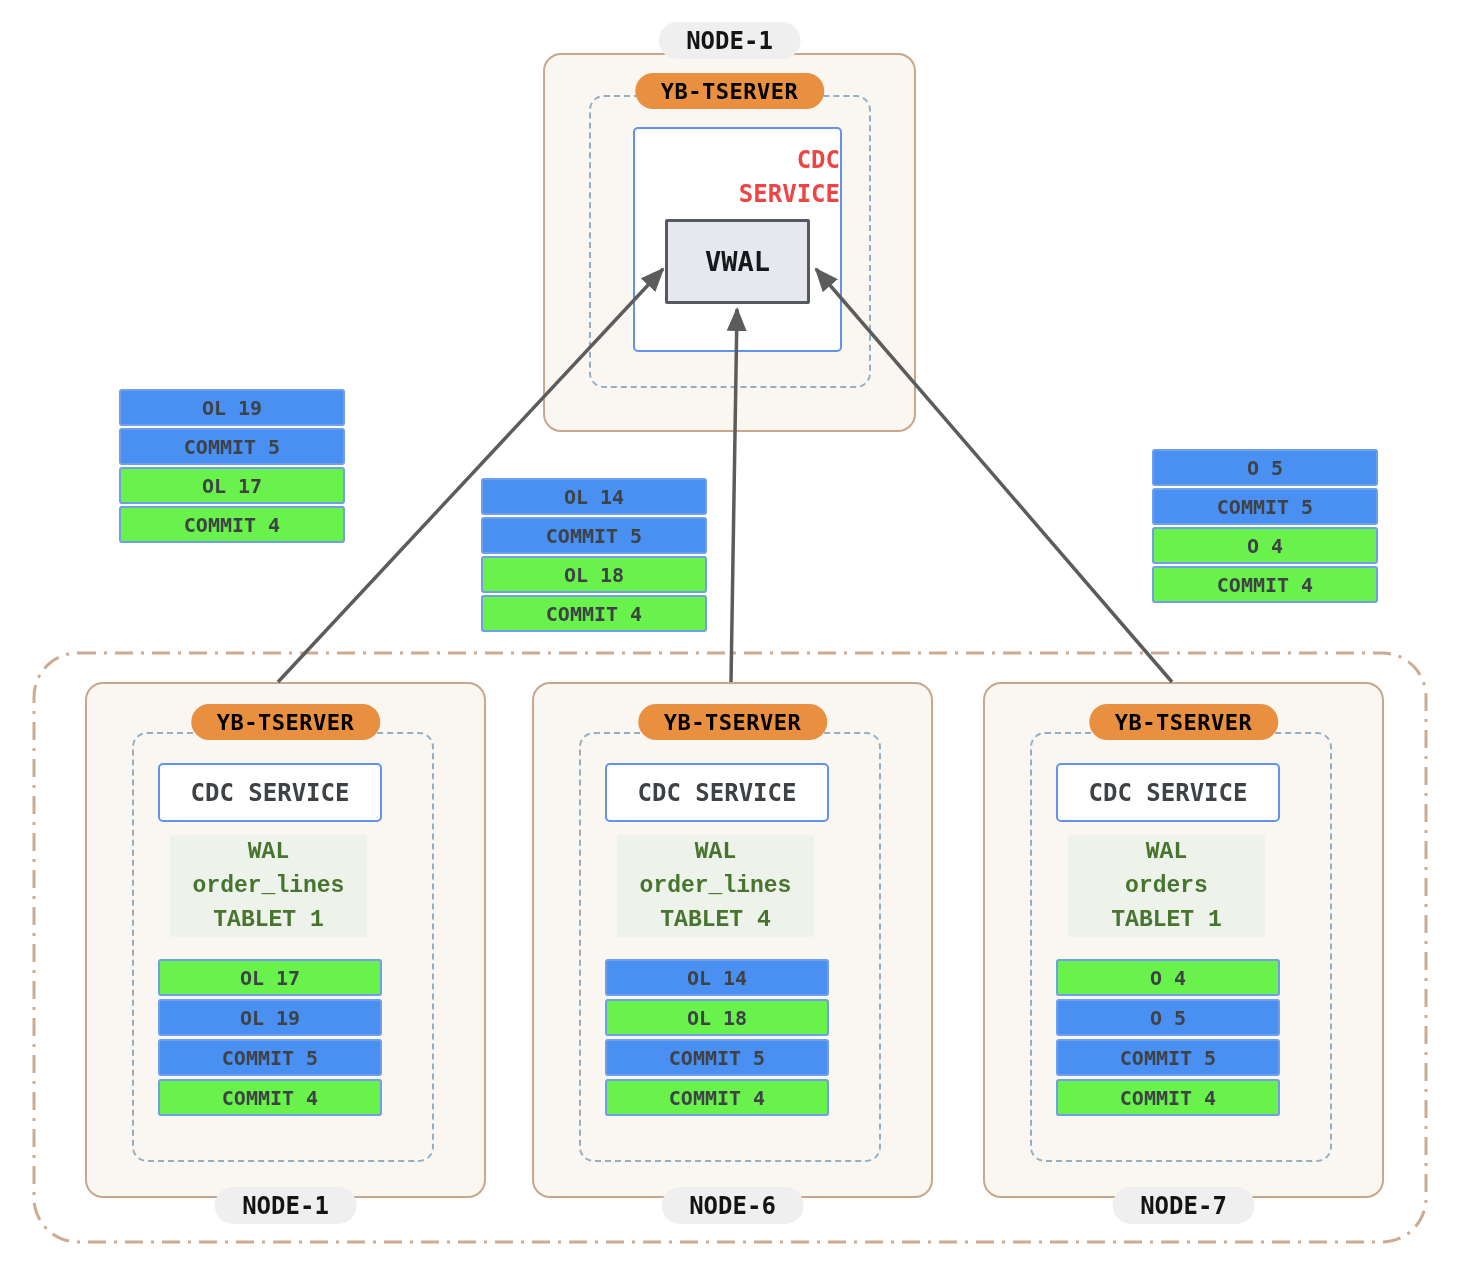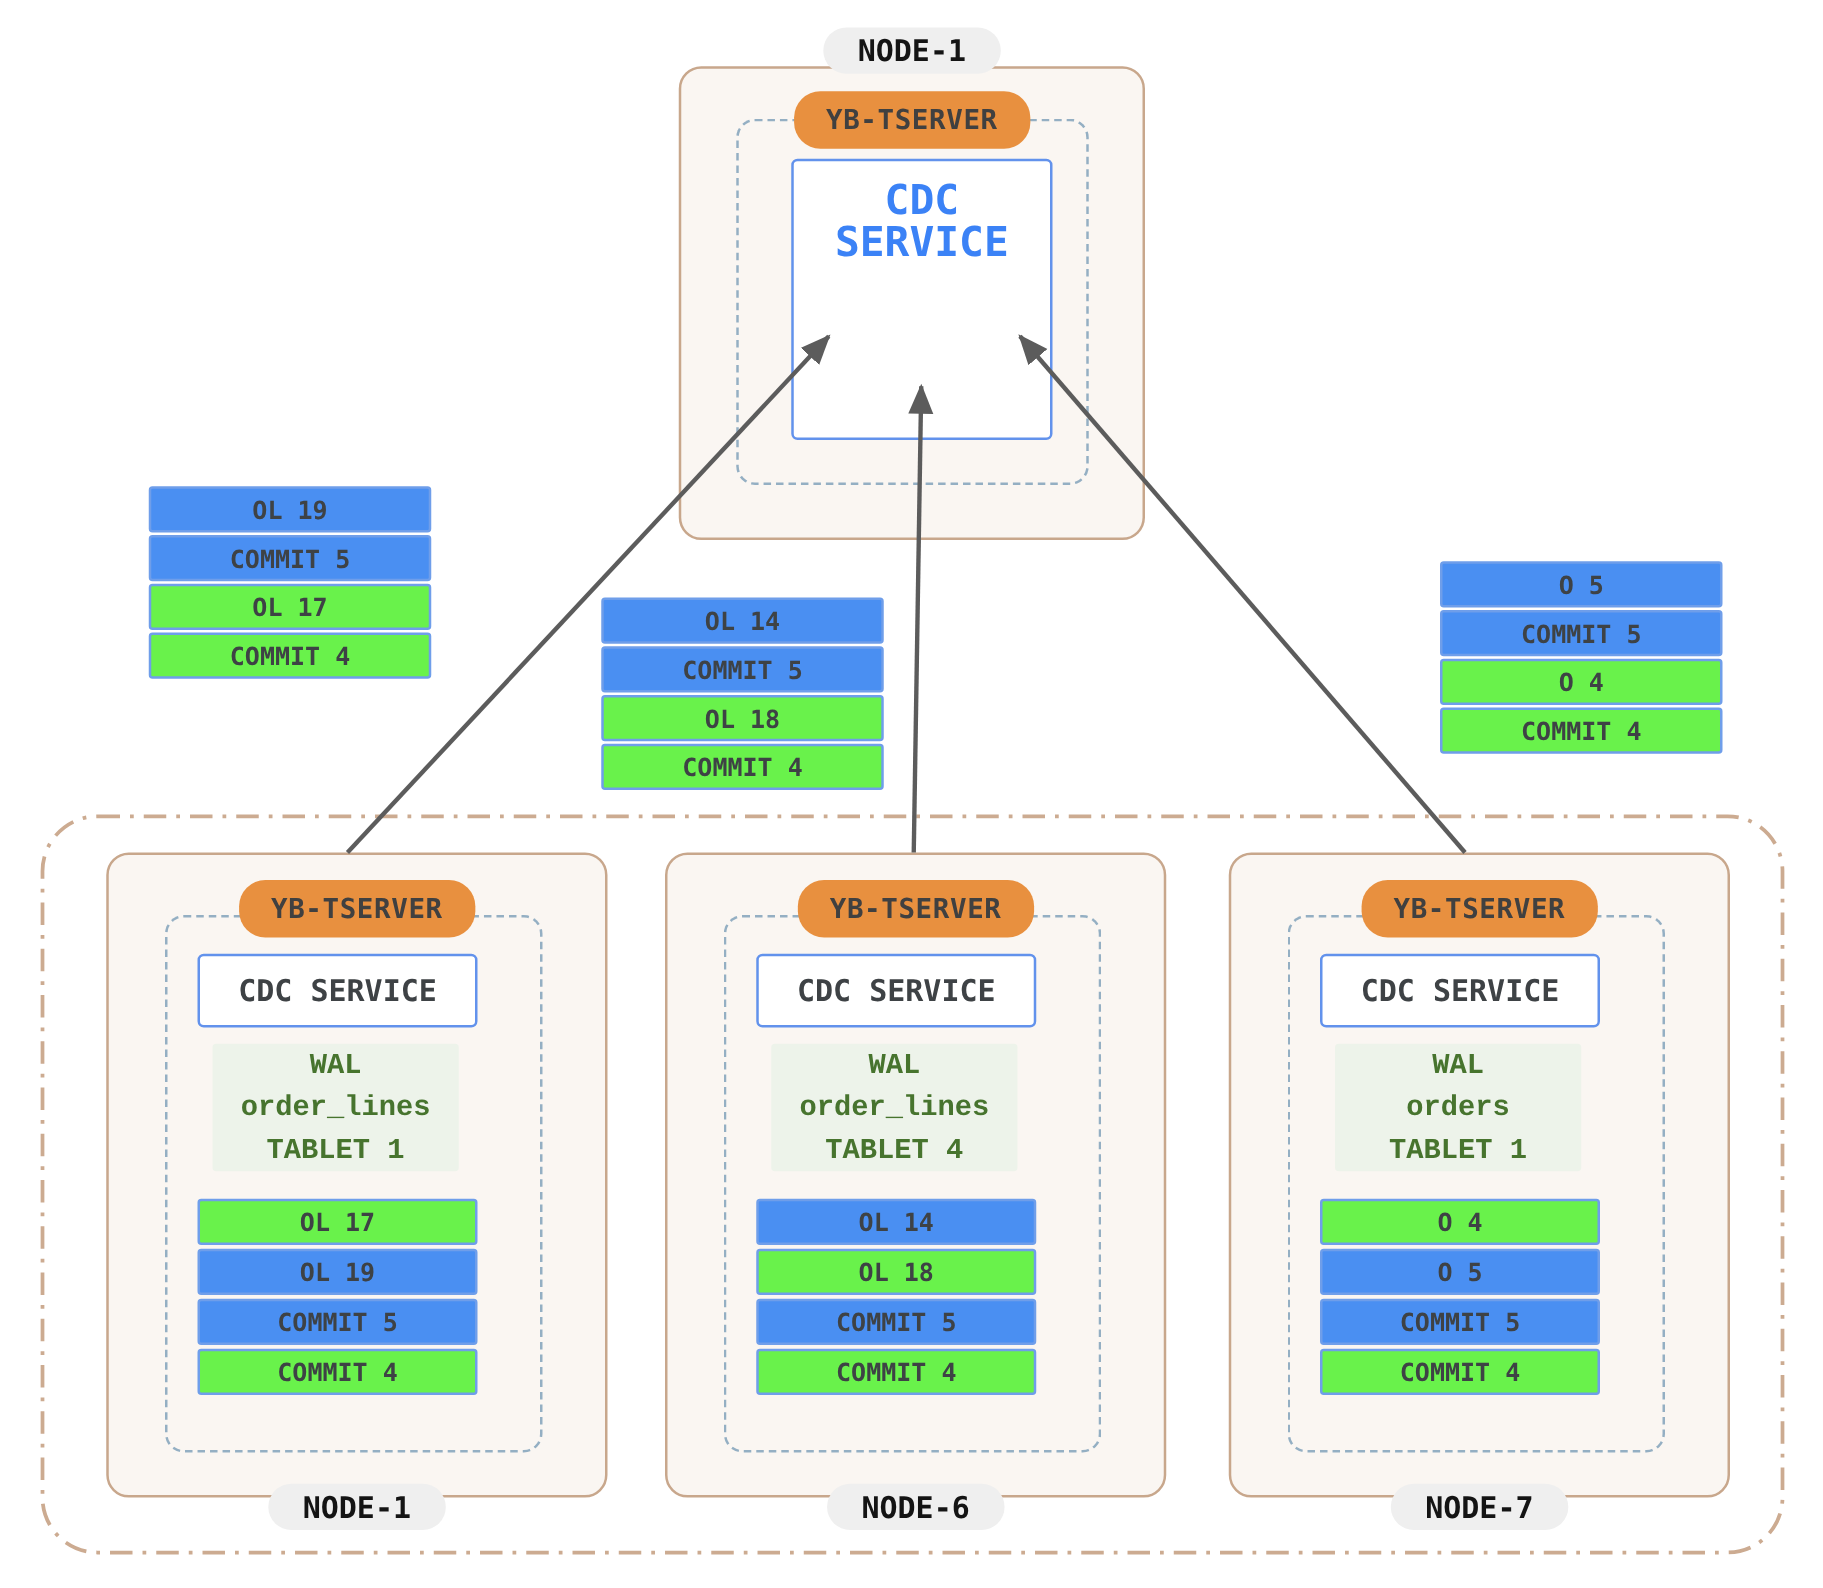--- a/index.html
+++ b/index.html
@@ -16,31 +16,31 @@
   .pill{
     position:absolute;left:50%;transform:translateX(-50%);
     display:flex;align-items:center;justify-content:center;
     white-space:nowrap;z-index:3;
   }
   .node-pill{
     background:#EFEFEF;color:#141414;font-size:24px;height:37px;
     padding:0 28px;border-radius:19px;
   }
   .tserver-pill{
-    background:#E8903F;color:#404040;font-size:22px;height:46px;
+    background:#E8903F;color:#000000;font-size:22px;height:36px;
     padding:0 26px;border-radius:21px;letter-spacing:0.5px;
   }
   .cdc-box{
     position:absolute;background:#ffffff;border:2.5px solid #6292EC;
     border-radius:5px;color:#3E4245;box-sizing:border-box;z-index:2;
   }
   .small-cdc{display:flex;align-items:center;justify-content:center;font-size:24px;}
   .top-cdc-label{
-    margin-top:14px;text-align:center;font-size:33px;line-height:34px;
-    white-space:pre-line;color:#3b82f6;
+    margin-top:14px;text-align:right;font-size:24px;line-height:34px;
+    white-space:pre-line;color:#ef4444;
   }
   .vwal-box{
     position:absolute;background:#E7E7F0;border:3px solid #56595F;border-radius:2px;
     display:flex;align-items:center;justify-content:center;
     font-size:27px;color:#17181A;box-sizing:border-box;
   }
   .wal-box{
     position:absolute;background:#EDF3EA;color:#47742E;border-radius:3px;
     display:flex;flex-direction:column;align-items:center;justify-content:center;
     font-size:23px;line-height:34px;text-align:center;z-index:2;font-family:Liberation Mono, monospace;
@@ -59,20 +59,21 @@
 
 <div class="canvas">
 
   <div class="big-node" style="left:543px; top:53px; width:369px; height:375px;">
     <div class="pill node-pill" style="top:-33px;">NODE-1</div>
     <div class="pill tserver-pill" style="top:18px;">YB-TSERVER</div>
     <div class="dashed-box" style="left:44px; top:40px; width:278px; height:289px;"></div>
     <div class="cdc-box" style="left:88px; top:72px; width:209px; height:225px;">
       <div class="top-cdc-label">CDC
 SERVICE</div>
+      <div class="vwal-box" style="left:30px; top:90px; width:145px; height:85px;">VWAL</div>
     </div>
   </div>
 
   <div class="stack" style="left:119px; top:389px; width:226px;">
     <div class="bar" style="background-color: rgb(74, 143, 242);">OL 19</div>
     <div class="bar" style="background-color: rgb(74, 143, 242);">COMMIT 5</div>
     <div class="bar" style="background-color: rgb(105, 242, 75);">OL 17</div>
     <div class="bar" style="background-color: rgb(105, 242, 75);">COMMIT 4</div>
   </div>
 

